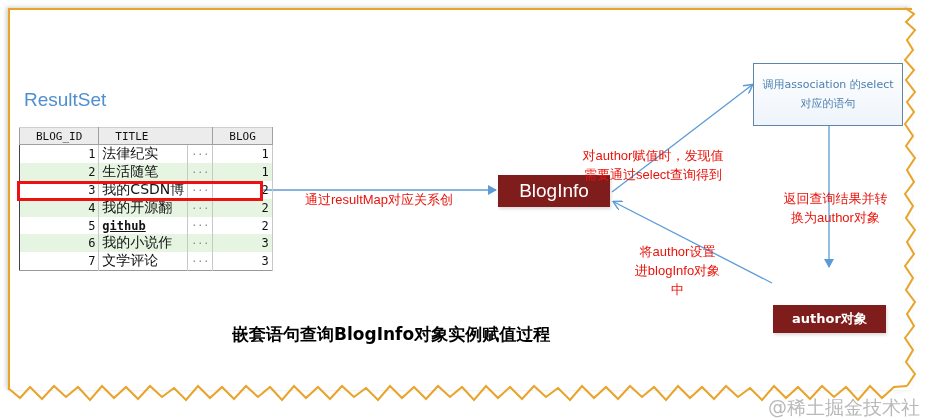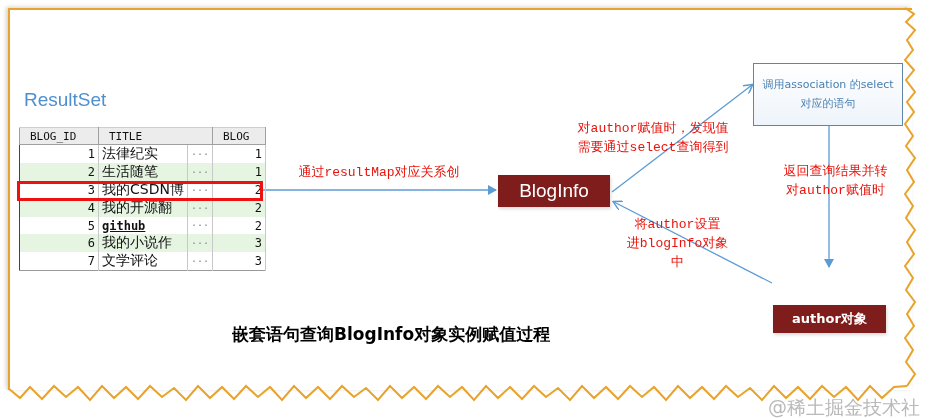--- a/index.html
+++ b/index.html
@@ -11,32 +11,32 @@
       background: #fff;
     }
     svg.overlay { position: absolute; left: 0; top: 0; }
     .rs-title { position: absolute; left: 24px; top: 89px; font-size: 19px; color: #4f8fcf; font-family: "Liberation Sans", sans-serif; }
     table.rs {
       position: absolute; left: 19px; top: 127px; border-collapse: collapse;
       font-size: 12px; font-family: "DejaVu Sans Mono", monospace;
       border-left: 1px solid #444; border-bottom: 1px solid #999;
     }
     table.rs th {
-      background: #ececec; font-weight: normal; text-align: left; height: 16px; padding: 0 10px;
+      background: #ececec; font-weight: normal; text-align: left; height: 16px; padding: 0 16px;
       border: 1px solid #a0a0a0; border-top: 1px solid #cfcfcf; font-size: 11px; color: #111;
     }
     table.rs td { height: 17px; padding: 0 3px; border-right: 1px solid #c8c8c8; color: #111; }
     table.rs tr.alt td { background: #e6f4e2; }
     table.rs td.num { text-align: right; }
     table.rs td.id { width: 72px; }
     table.rs td.title { width: 72px; font-size: 14px; font-family: "DejaVu Sans", sans-serif; white-space: nowrap; overflow: hidden; }
     table.rs td.ell { width: 14px; color: #888; font-size: 10px; text-align: center; }
     table.rs td.blog { width: 46px; }
     .hl { position: absolute; left: 17px; top: 181px; width: 240px; height: 14px; border: 3px solid #ee1111; }
-    .redtxt { position: absolute; color: #e8140c; font-size: 13px; text-align: center; line-height: 19px; font-family: Liberation Mono, monospace; }
+    .redtxt { position: absolute; color: #e8140c; font-size: 13px; text-align: center; line-height: 19px; font-family: Liberation Sans, sans-serif; margin-top: 27px; }
     .bluebox { position: absolute; background: #7f1d1d; color: #fff; text-align: center; box-shadow: 1px 2px 3px rgba(0,0,0,0.15); }
     .assoc {
       position: absolute; left: 753px; top: 51px; width: 150px; height: 63px;
       border: 1px solid #5f86a8; background: linear-gradient(#ffffff, #eef4fb);
       color: #4a7fb0; font-size: 11px; text-align: center; line-height: 19px; padding-top: 11px; box-sizing: border-box; margin-top: 12px;
     }
     .caption { position: absolute; left: 232px; top: 323px; font-size: 17px; font-weight: bold; color: #000; }
     .watermark { position: absolute; left: 768px; top: 395px; font-size: 19px; color: #b9b9b9; }
   </style>
 </head>
@@ -136,21 +136,21 @@
   <div>需要通过select查询得到</div>
 </div>
 
 <div class="assoc">
   <div>调用association 的select</div>
   <div>对应的语句</div>
 </div>
 
 <div class="redtxt" style="left:768px; top:162px; width:135px;">
   <div>返回查询结果并转</div>
-  <div>对author赋值时</div>
+  <div>换为author对象</div>
 </div>
 
 <div class="redtxt" style="left:620px; top:215px; width:115px;">
   <div>将author设置</div>
   <div>进blogInfo对象</div>
   <div>中</div>
 </div>
 
 <div class="bluebox" style="left:773px; top:269px; width:113px; height:28px; line-height:28px; font-size:13px; font-weight:bold;margin-top:36px;">author对象</div>
 

